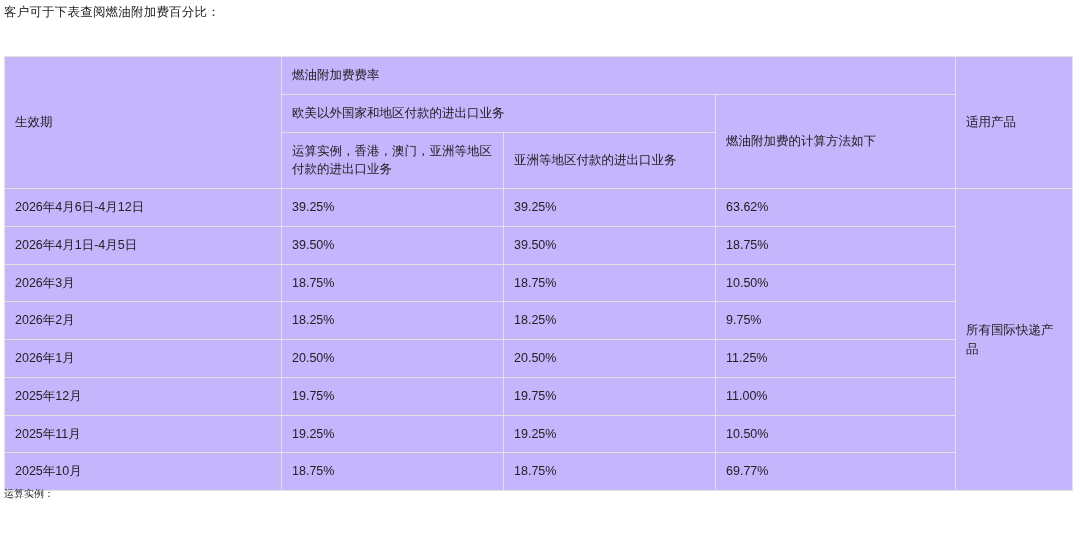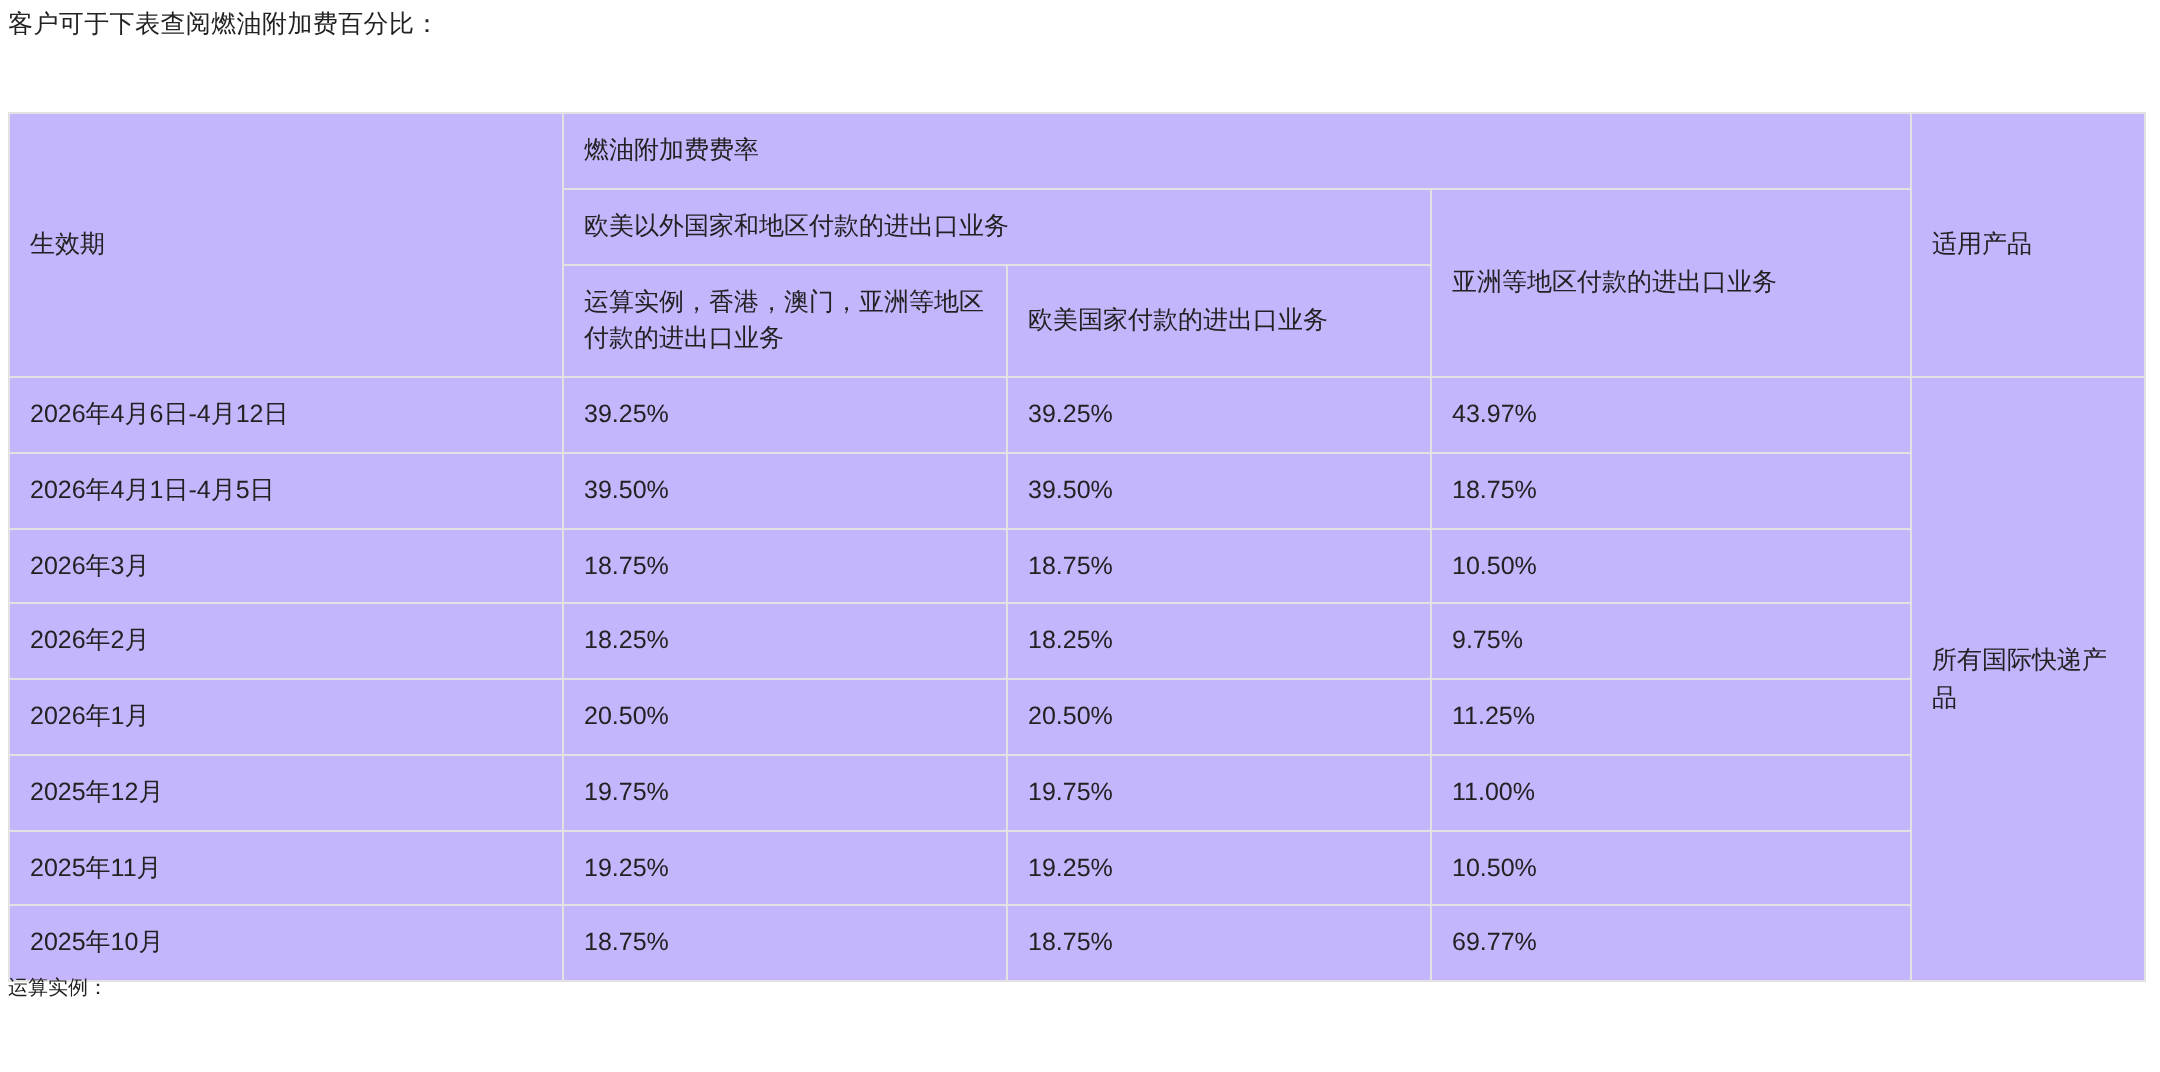--- a/index.html
+++ b/index.html
@@ -92,33 +92,33 @@
       <col class="col-prod">
     </colgroup>
     <thead>
       <tr>
         <td rowspan="3" class="hdr-group">生效期</td>
         <td colspan="3">燃油附加费费率</td>
         <td rowspan="3" class="hdr-group">适用产品</td>
       </tr>
       <tr>
         <td colspan="2">欧美以外国家和地区付款的进出口业务</td>
-        <td rowspan="2" class="hdr-group">亚洲等地区付款的进出口业务</td>
+        <td rowspan="2" class="hdr-group">燃油附加费的计算方法如下</td>
       </tr>
       <tr>
         <td>运算实例，香港，澳门，亚洲等地区付款的进出口业务</td>
-        <td>欧美国家付款的进出口业务</td>
+        <td>亚洲等地区付款的进出口业务</td>
       </tr>
     </thead>
     <tbody>
       <tr>
         <td>2026年4月6日-4月12日</td>
         <td class="rate-cell">39.25%</td>
         <td class="rate-cell">39.25%</td>
-        <td class="rate-cell">43.97%</td>
+        <td class="rate-cell">63.62%</td>
         <td rowspan="8" class="v-mid">所有国际快递产品</td>
       </tr>
       <tr>
         <td>2026年4月1日-4月5日</td>
         <td class="rate-cell">39.50%</td>
         <td class="rate-cell">39.50%</td>
         <td class="rate-cell">18.75%</td>
       </tr>
       <tr>
         <td>2026年3月</td>

